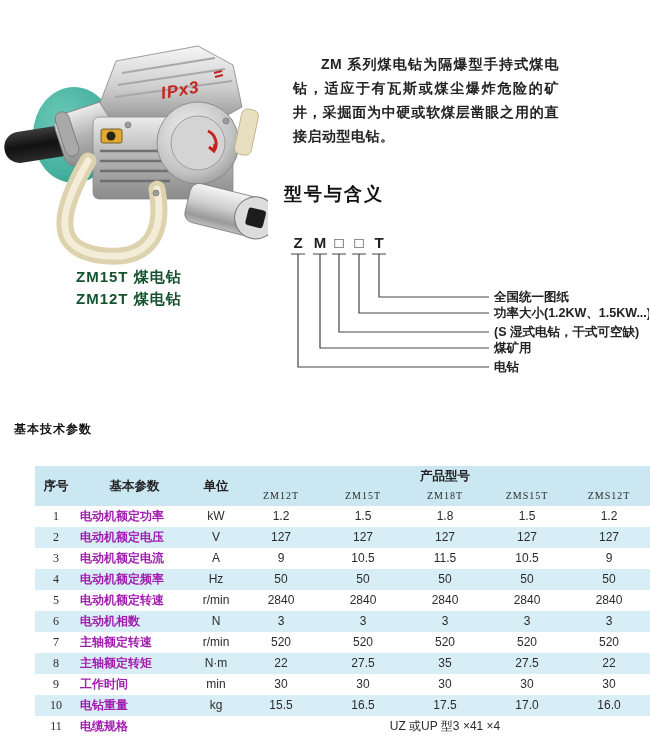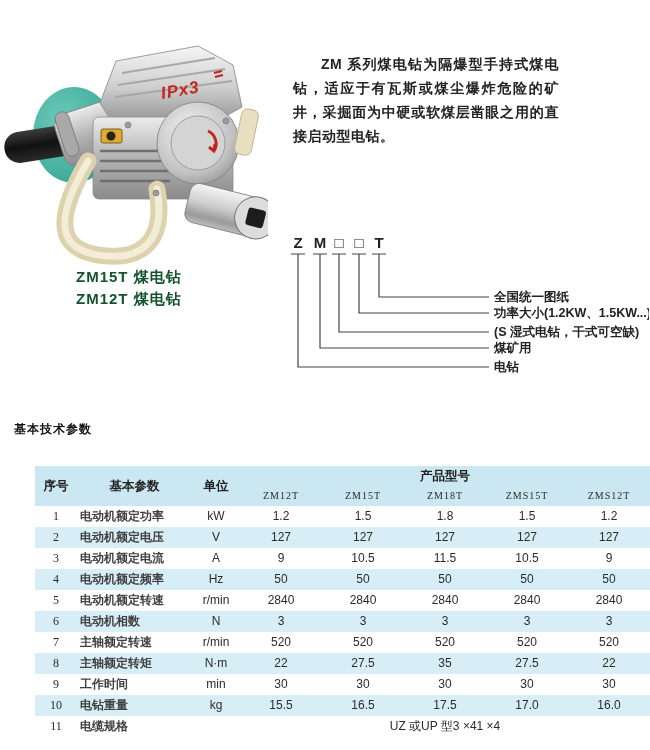--- a/index.html
+++ b/index.html
@@ -28,21 +28,21 @@
   .diag-line{stroke:#444;stroke-width:1.2;fill:none;}
   
   .params{position:absolute;left:35px;top:466px;width:615px;
     border-collapse:collapse;table-layout:fixed;font-size:12px;color:#2b2b2b;}
   .params th,.params td{padding:0;text-align:center;font-weight:normal;height:21px;line-height:21px;overflow:hidden;white-space:nowrap;}
   .params thead th{background:#cbe7f2;height:20px;line-height:20px;}
   .params thead .zh{font-weight:600;font-size:12.5px;color:#222;}
   .params thead .c-model{font-family:"Liberation Serif","DejaVu Serif",serif;font-size:10px;letter-spacing:1px;}
   .params tbody tr:nth-child(even) td{background:#d8eef6;}
   .params td.c-no{font-family:"Liberation Serif","DejaVu Serif",serif;}
-  .params td.c-param{text-align:left;padding-left:3px;font-weight:600;color:#404040;}
+  .params td.c-param{text-align:left;padding-left:3px;font-weight:600;color:#a21caf;}
 </style>
 </head>
 <body>
 
 <div class="page">
 
   <svg class="photo" viewBox="0 0 268 232" width="268" height="232">
     <defs>
       <linearGradient id="metalV" x1="0" y1="0" x2="0" y2="1">
         <stop offset="0" stop-color="#f5f5f5"></stop>
@@ -114,20 +114,21 @@
     </g>
   </svg>
 
   <div class="captions">
     <div>ZM15T 煤电钻</div>
     <div>ZM12T 煤电钻</div>
   </div>
 
   <p class="usage-par">ZM 系列煤电钻为隔爆型手持式煤电钻，适应于有瓦斯或煤尘爆炸危险的矿井，采掘面为中硬或软煤层凿眼之用的直接启动型电钻。</p>
 
+  <div class="sec-title t-model">型号与含义</div>
 
   <svg class="model-diagram" viewBox="0 0 366 158" width="366" height="158">
 
     <g text-anchor="middle">
       <text class="code-char" x="15" y="20">Z</text>
       <text class="code-char" x="37" y="20">M</text>
       <text class="code-char" x="56" y="20">□</text>
       <text class="code-char" x="76" y="20">□</text>
       <text class="code-char" x="96" y="20">T</text>
     </g>

